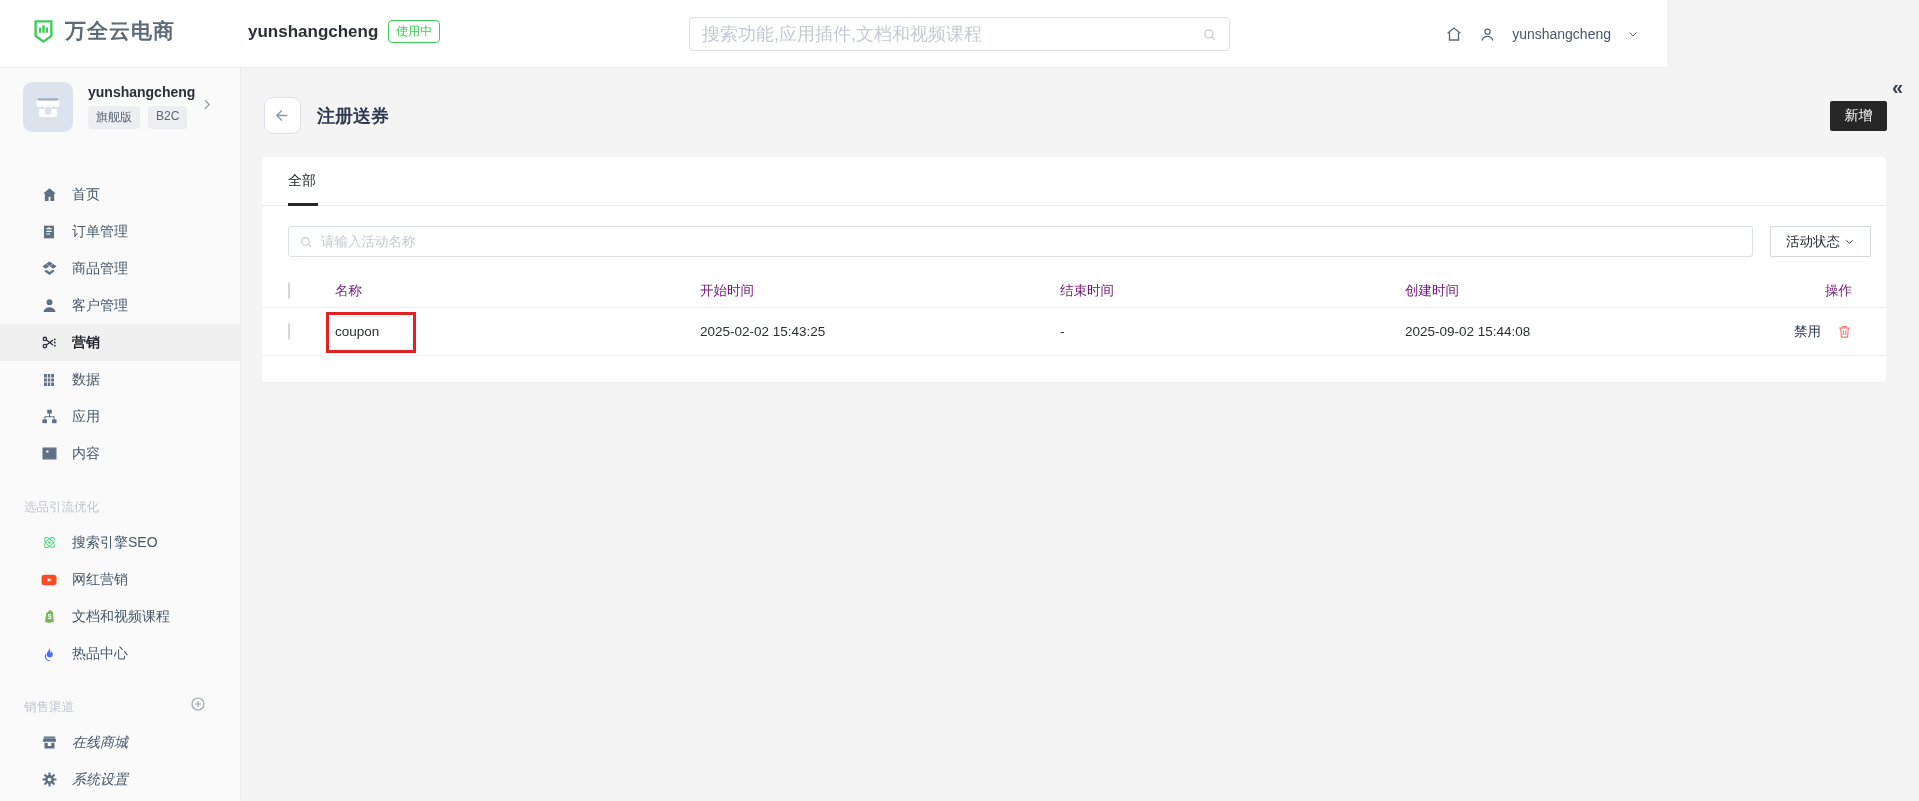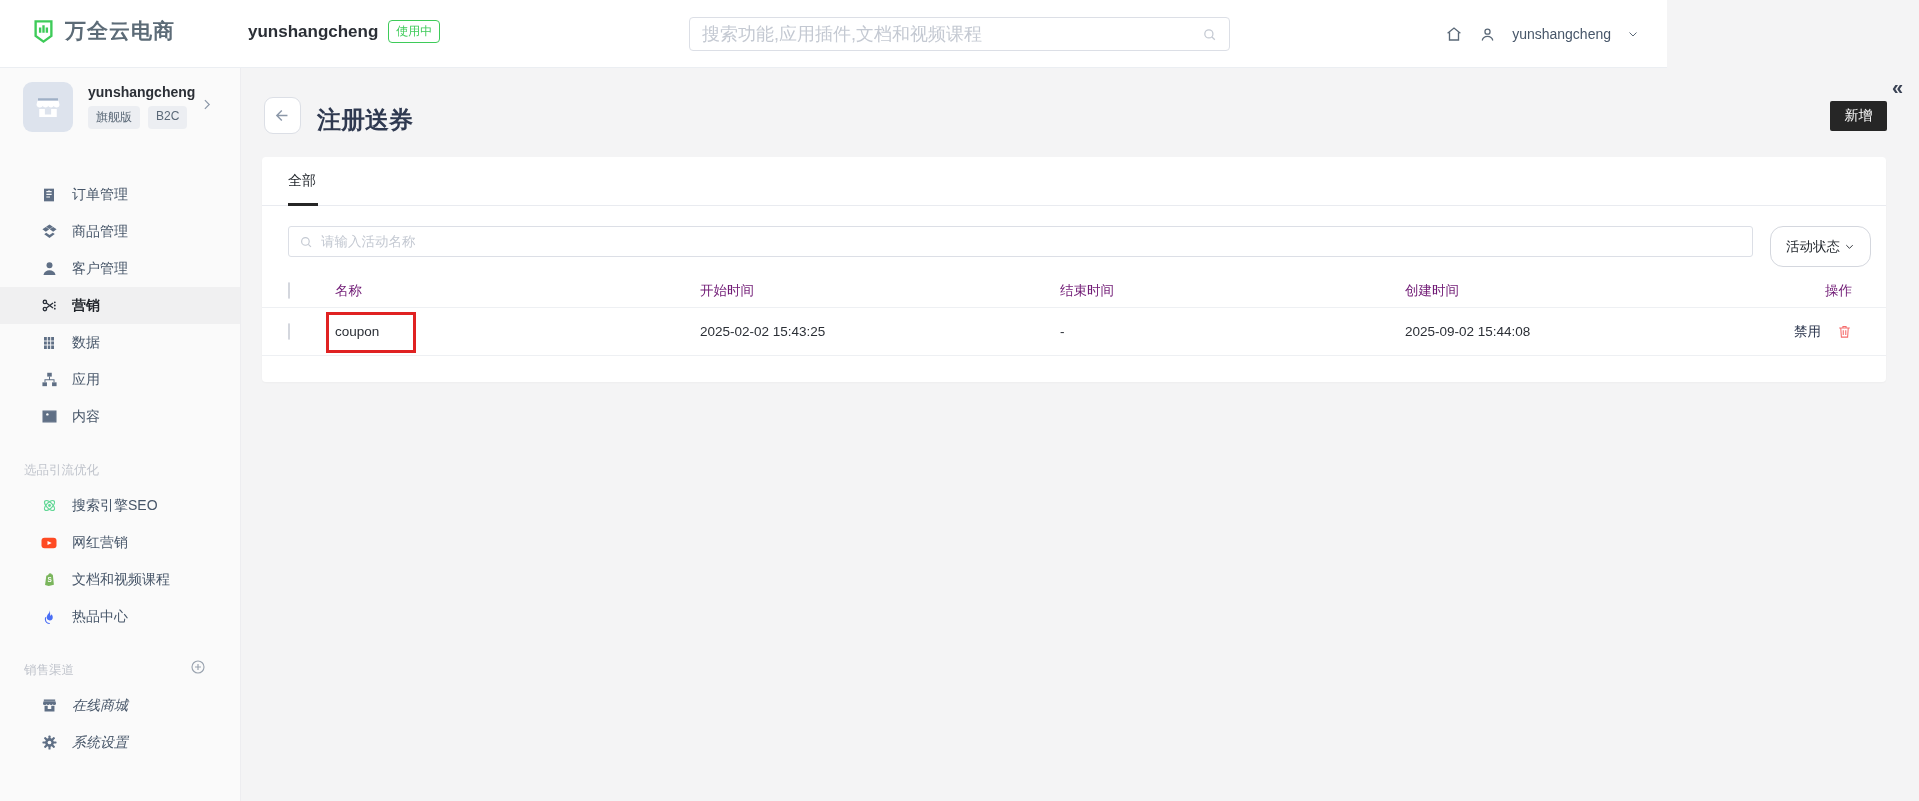--- a/index.html
+++ b/index.html
@@ -44,38 +44,38 @@
   .sec-label { height:30px; margin-top:20px; padding-left:24px; font-size:12.5px; color:#c0c4cc;
     display:flex; align-items:center; position:relative; }
   .sec-label .plus { position:absolute; right:34px; top:4px; color:#9aa3af; }
 
   
   .main { position:absolute; left:241px; top:68px; width:1678px; height:733px; background:#f4f4f5; }
   .collapse { position:absolute; right:16px; top:8px; font-size:20px; color:#3a4254; cursor:pointer; font-weight:bold; }
   .back-btn { position:absolute; left:23px; top:29px; width:37px; height:37px; background:#fff;
     border:1px solid #dcdfe6; border-radius:9px; display:flex; align-items:center; justify-content:center;
     color:#8b97a8; cursor:pointer; }
-  .page-title { position:absolute; left:76px; top:36px; font-size:24px; font-weight:bold; color:#2f3950; }
+  .page-title { position:absolute; left:76px; top:36px; font-size:18px; font-weight:bold; color:#2f3950; }
   .add-btn { position:absolute; left:1589px; top:33px; width:57px; height:30px; background:#262626;
     color:#fff; font-size:14px; border:none; border-radius:2px; cursor:pointer; font-family:inherit; }
 
   .card { position:absolute; left:21px; top:89px; width:1624px; height:225px; background:#fff;
     border-radius:4px; box-shadow:0 1px 2px rgba(0,0,0,0.03); }
   .tabbar { position:relative; height:49px; border-bottom:1px solid #e9ebf0; }
   .tab { position:absolute; left:26px; top:15px; font-size:14px; color:#24292f; cursor:pointer; }
   .tab-underline { position:absolute; left:26px; top:46px; width:30px; height:3px; background:#262626; }
   .filters { position:relative; height:68px; }
   .f-search { position:absolute; left:26px; top:20px; width:1465px; height:31px; border:1px solid #dcdfe6;
     border-radius:3px; display:flex; align-items:center; background:#fff; }
   .f-search .mag { margin-left:10px; color:#c4c9d2; }
   .f-search input { border:none; outline:none; flex:1; height:27px; padding:0 8px; font-size:13.5px;
     color:#333; background:transparent; font-family:inherit; }
   .f-search input::placeholder { color:#c4c9d2; }
-  .f-status { position:absolute; left:1508px; top:20px; width:101px; height:41px; border:1px solid #d4d7de;
-    border-radius:13px; background:#fff; font-size:13.5px; color:#24292f; display:flex; align-items:center;
+  .f-status { position:absolute; left:1508px; top:20px; width:101px; height:31px; border:1px solid #d4d7de;
+    border-radius:1px; background:#fff; font-size:13.5px; color:#24292f; display:flex; align-items:center;
     justify-content:center; gap:4px; cursor:pointer; }
 
   .trow { display:flex; align-items:center; font-size:13.5px; }
   .thead { height:34px; color:#701a75; border-bottom:1px solid #eef0f3; background:#fff; }
   .tbody-row { height:48px; color:#2b2f36; border-bottom:1px solid #eef0f3; }
   .col-check { width:73px; padding-left:26px; }
   .checkbox { width:17px; height:17px; border:1px solid #d4d7de; border-radius:3px; background:#fff; cursor:pointer; }
   .col-name { width:365px; }
   .col-start { width:360px; }
   .col-end { width:345px; }
@@ -153,20 +153,28 @@
       <span class="pbadge">B2C</span>
     </span>
     <span class="profile-chevron">
       <svg width="13" height="13" viewBox="0 0 24 24" fill="none" stroke="currentColor" stroke-width="2.2">
         <path d="M9 4l8 8-8 8"></path>
       </svg>
     </span>
   </div>
 
   <div class="nav">
+    <div class="nav-item">
+      <span class="nicon">
+        <svg width="17" height="17" viewBox="0 0 24 24" fill="currentColor">
+            <path d="M12 3 3 10.5h2.4V21h5.3v-6h2.6v6h5.3V10.5H21z"></path>
+          </svg>
+      </span>
+      <span>首页</span>
+    </div>
     <div class="nav-item">
       <span class="nicon">
         <svg width="16" height="16" viewBox="0 0 24 24" fill="currentColor">
             <path d="M4.5 2.5h15v19h-15z"></path>
             <path d="M8 7h8M8 11h8M8 15h5.5" stroke="#fafafa" stroke-width="1.7"></path>
             <circle cx="12" cy="6.2" r="1.4" fill="#fafafa"></circle>
           </svg>
       </span>
       <span>订单管理</span>
     </div>

